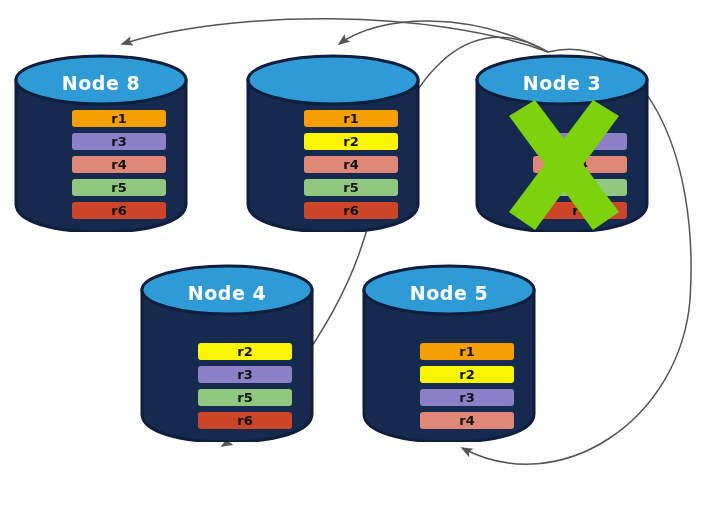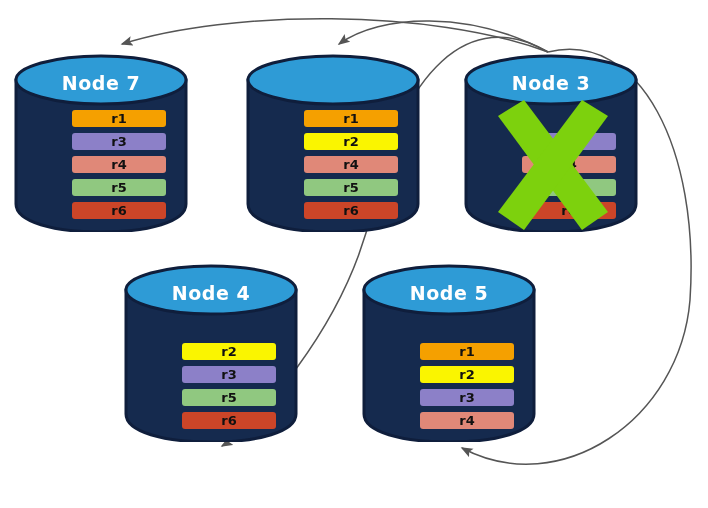--- a/index.html
+++ b/index.html
@@ -95,21 +95,21 @@
         <path d="M 548 52 C 640 30 700 150 690 300 C 680 420 560 500 462 448" fill="none" stroke="#555555" stroke-width="1.5" marker-end="url(#arrowhead)"></path>
       </g>
   </svg>
 
   <div id="nodes-container">
       <div class="node" style="left: 14px; top: 54px;">
         <svg class="node-svg" viewBox="0 0 174 178">
           <path d="M 2 26 L 2 150 C 2 168 40 178 87 178 C 134 178 172 168 172 150 L 172 26 Z" fill="#152A4E" stroke="#0F1E3C" stroke-width="3"></path>
           <ellipse cx="87" cy="26" rx="85" ry="24" fill="#2E9BD6" stroke="#0F1E3C" stroke-width="3"></ellipse>
         </svg>
-        <div class="node-title">Node  7</div>
+        <div class="node-title">Node  8</div>
         <div class="records">
           <div class="record" style="background: rgb(245, 160, 0);">r1</div>
           <div class="record" style="background: rgb(140, 128, 200);">r3</div>
           <div class="record" style="background: rgb(224, 136, 120);">r4</div>
           <div class="record" style="background: rgb(144, 200, 128);">r5</div>
           <div class="record" style="background: rgb(204, 69, 40);">r6</div>
         </div>
       </div>
       <div class="node" style="left: 246px; top: 54px;">
         <svg class="node-svg" viewBox="0 0 174 178">
@@ -117,38 +117,38 @@
           <ellipse cx="87" cy="26" rx="85" ry="24" fill="#2E9BD6" stroke="#0F1E3C" stroke-width="3"></ellipse>
         </svg>
         <div class="records">
           <div class="record" style="background: rgb(245, 160, 0);">r1</div>
           <div class="record" style="background: rgb(250, 245, 0);">r2</div>
           <div class="record" style="background: rgb(224, 136, 120);">r4</div>
           <div class="record" style="background: rgb(144, 200, 128);">r5</div>
           <div class="record" style="background: rgb(204, 69, 40);">r6</div>
         </div>
       </div>
-      <div class="node" style="left: 464px; top: 54px;">
+      <div class="node" style="left: 475px; top: 54px;">
         <svg class="node-svg" viewBox="0 0 174 178">
           <path d="M 2 26 L 2 150 C 2 168 40 178 87 178 C 134 178 172 168 172 150 L 172 26 Z" fill="#152A4E" stroke="#0F1E3C" stroke-width="3"></path>
           <ellipse cx="87" cy="26" rx="85" ry="24" fill="#2E9BD6" stroke="#0F1E3C" stroke-width="3"></ellipse>
         </svg>
         <div class="node-title">Node  3</div>
         <div class="records offset-one">
           <div class="record" style="background: rgb(140, 128, 200);">r3</div>
           <div class="record" style="background: rgb(224, 136, 120);">r4</div>
           <div class="record" style="background: rgb(144, 200, 128);">r5</div>
           <div class="record" style="background: rgb(204, 69, 40);">r6</div>
         </div>
         <svg class="failure-x" viewBox="0 0 118 130">
           <path d="M 4 16 L 30 0 L 114 112 L 88 130 Z" fill="#7DD10D"></path>
           <path d="M 88 0 L 114 16 L 30 130 L 4 112 Z" fill="#7DD10D"></path>
         </svg>
       </div>
-      <div class="node" style="left: 124px; top: 264px;">
+      <div class="node" style="left: 140px; top: 264px;">
         <svg class="node-svg" viewBox="0 0 174 178">
           <path d="M 2 26 L 2 150 C 2 168 40 178 87 178 C 134 178 172 168 172 150 L 172 26 Z" fill="#152A4E" stroke="#0F1E3C" stroke-width="3"></path>
           <ellipse cx="87" cy="26" rx="85" ry="24" fill="#2E9BD6" stroke="#0F1E3C" stroke-width="3"></ellipse>
         </svg>
         <div class="node-title">Node  4</div>
         <div class="records offset-one">
           <div class="record" style="background: rgb(250, 245, 0);">r2</div>
           <div class="record" style="background: rgb(140, 128, 200);">r3</div>
           <div class="record" style="background: rgb(144, 200, 128);">r5</div>
           <div class="record" style="background: rgb(204, 69, 40);">r6</div>

